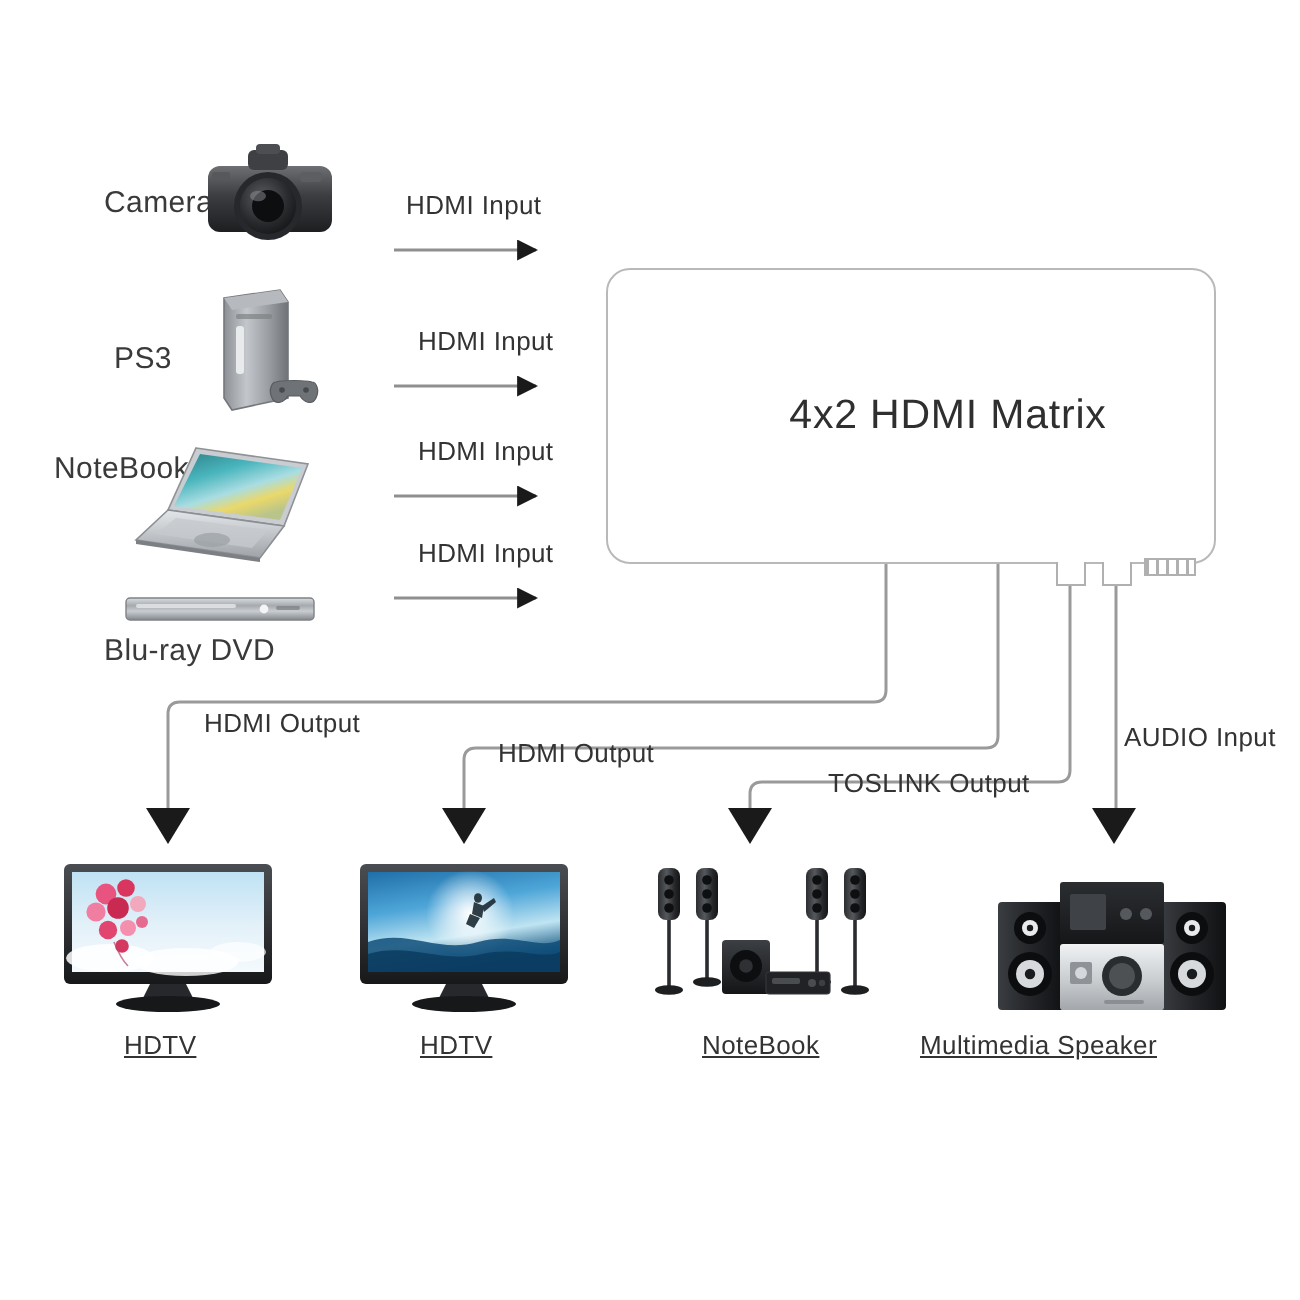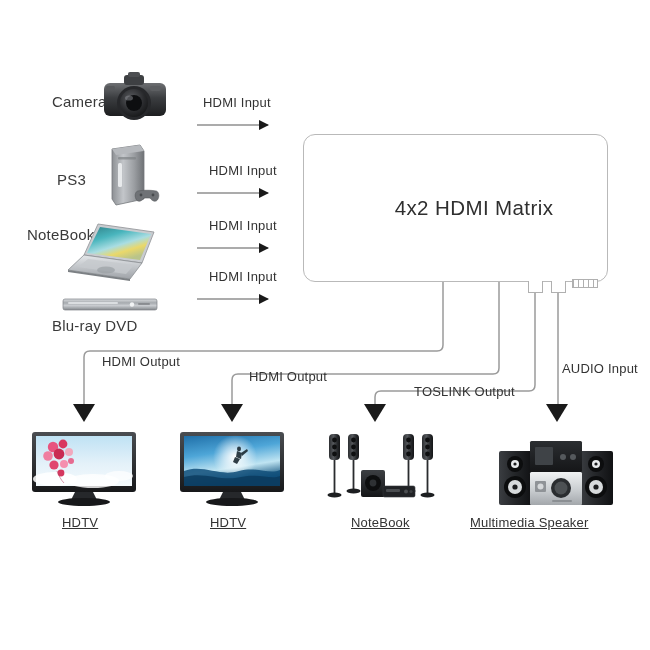--- a/index.html
+++ b/index.html
@@ -146,21 +146,21 @@
   <div class="lbl flow" style="left:209px; top:270px;">HDMI Input</div>
 
   <div class="lbl flow" style="left:102px; top:355px;">HDMI Output</div>
   <div class="lbl flow" style="left:249px; top:370px;">HDMI Output</div>
   <div class="lbl flow" style="left:404px; top:385px;margin-left:10px;">TOSLINK Output</div>
   <div class="lbl flow" style="left:562px; top:362px;">AUDIO Input</div>
 
   <div class="lbl dev" style="left:62px;  top:516px;">HDTV</div>
   <div class="lbl dev" style="left:210px; top:516px;">HDTV</div>
   <div class="lbl dev" style="left:351px; top:516px;">NoteBook</div>
-  <div class="lbl dev" style="left:470px; top:516px;">Multimedia Speaker</div>
+  <div class="lbl dev" style="left:460px; top:516px;">Multimedia Speaker</div>
 
   <svg class="dev-art" id="art-camera" viewBox="0 0 78 58">
     <defs>
       <linearGradient id="gCam" x1="0" y1="0" x2="0" y2="1">
         <stop offset="0" stop-color="#6d6f72"></stop>
           <stop offset=".45" stop-color="#3b3d40"></stop>
         <stop offset="1" stop-color="#1d1e20"></stop>
       </linearGradient>
       <radialGradient id="gLens" cx="0.4" cy="0.35" r="0.75">
         <stop offset="0" stop-color="#5a5c60"></stop>

